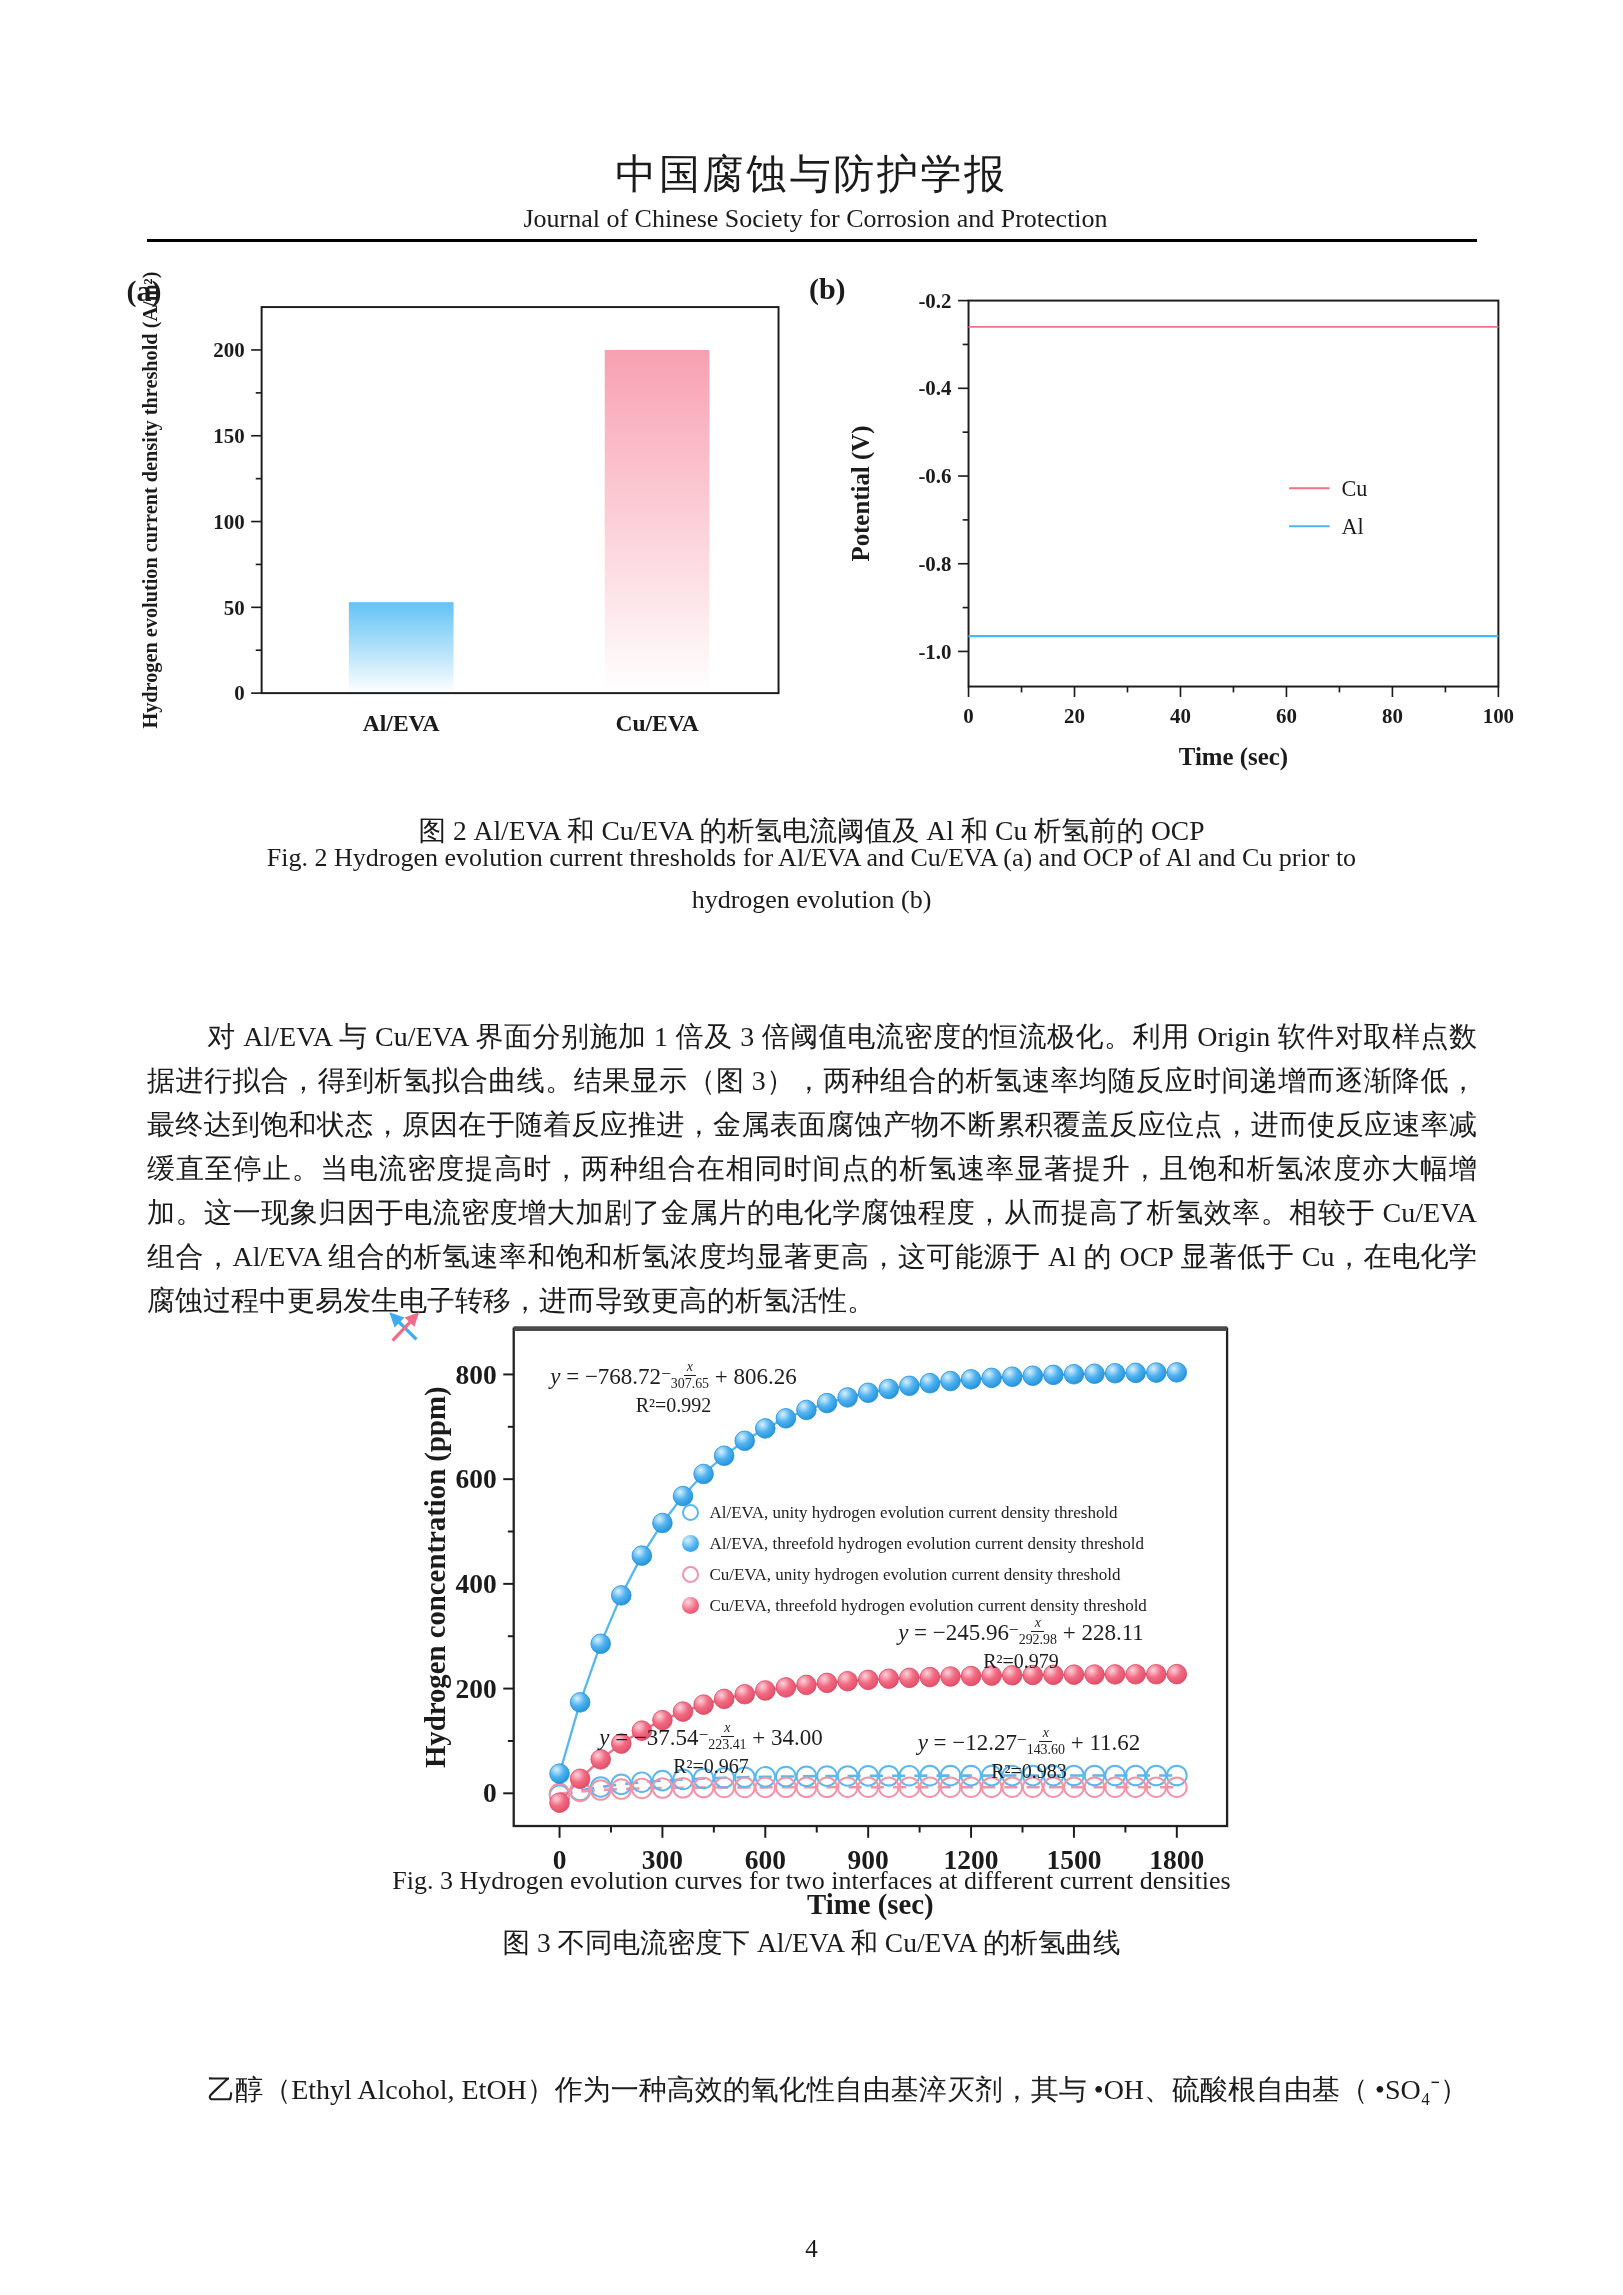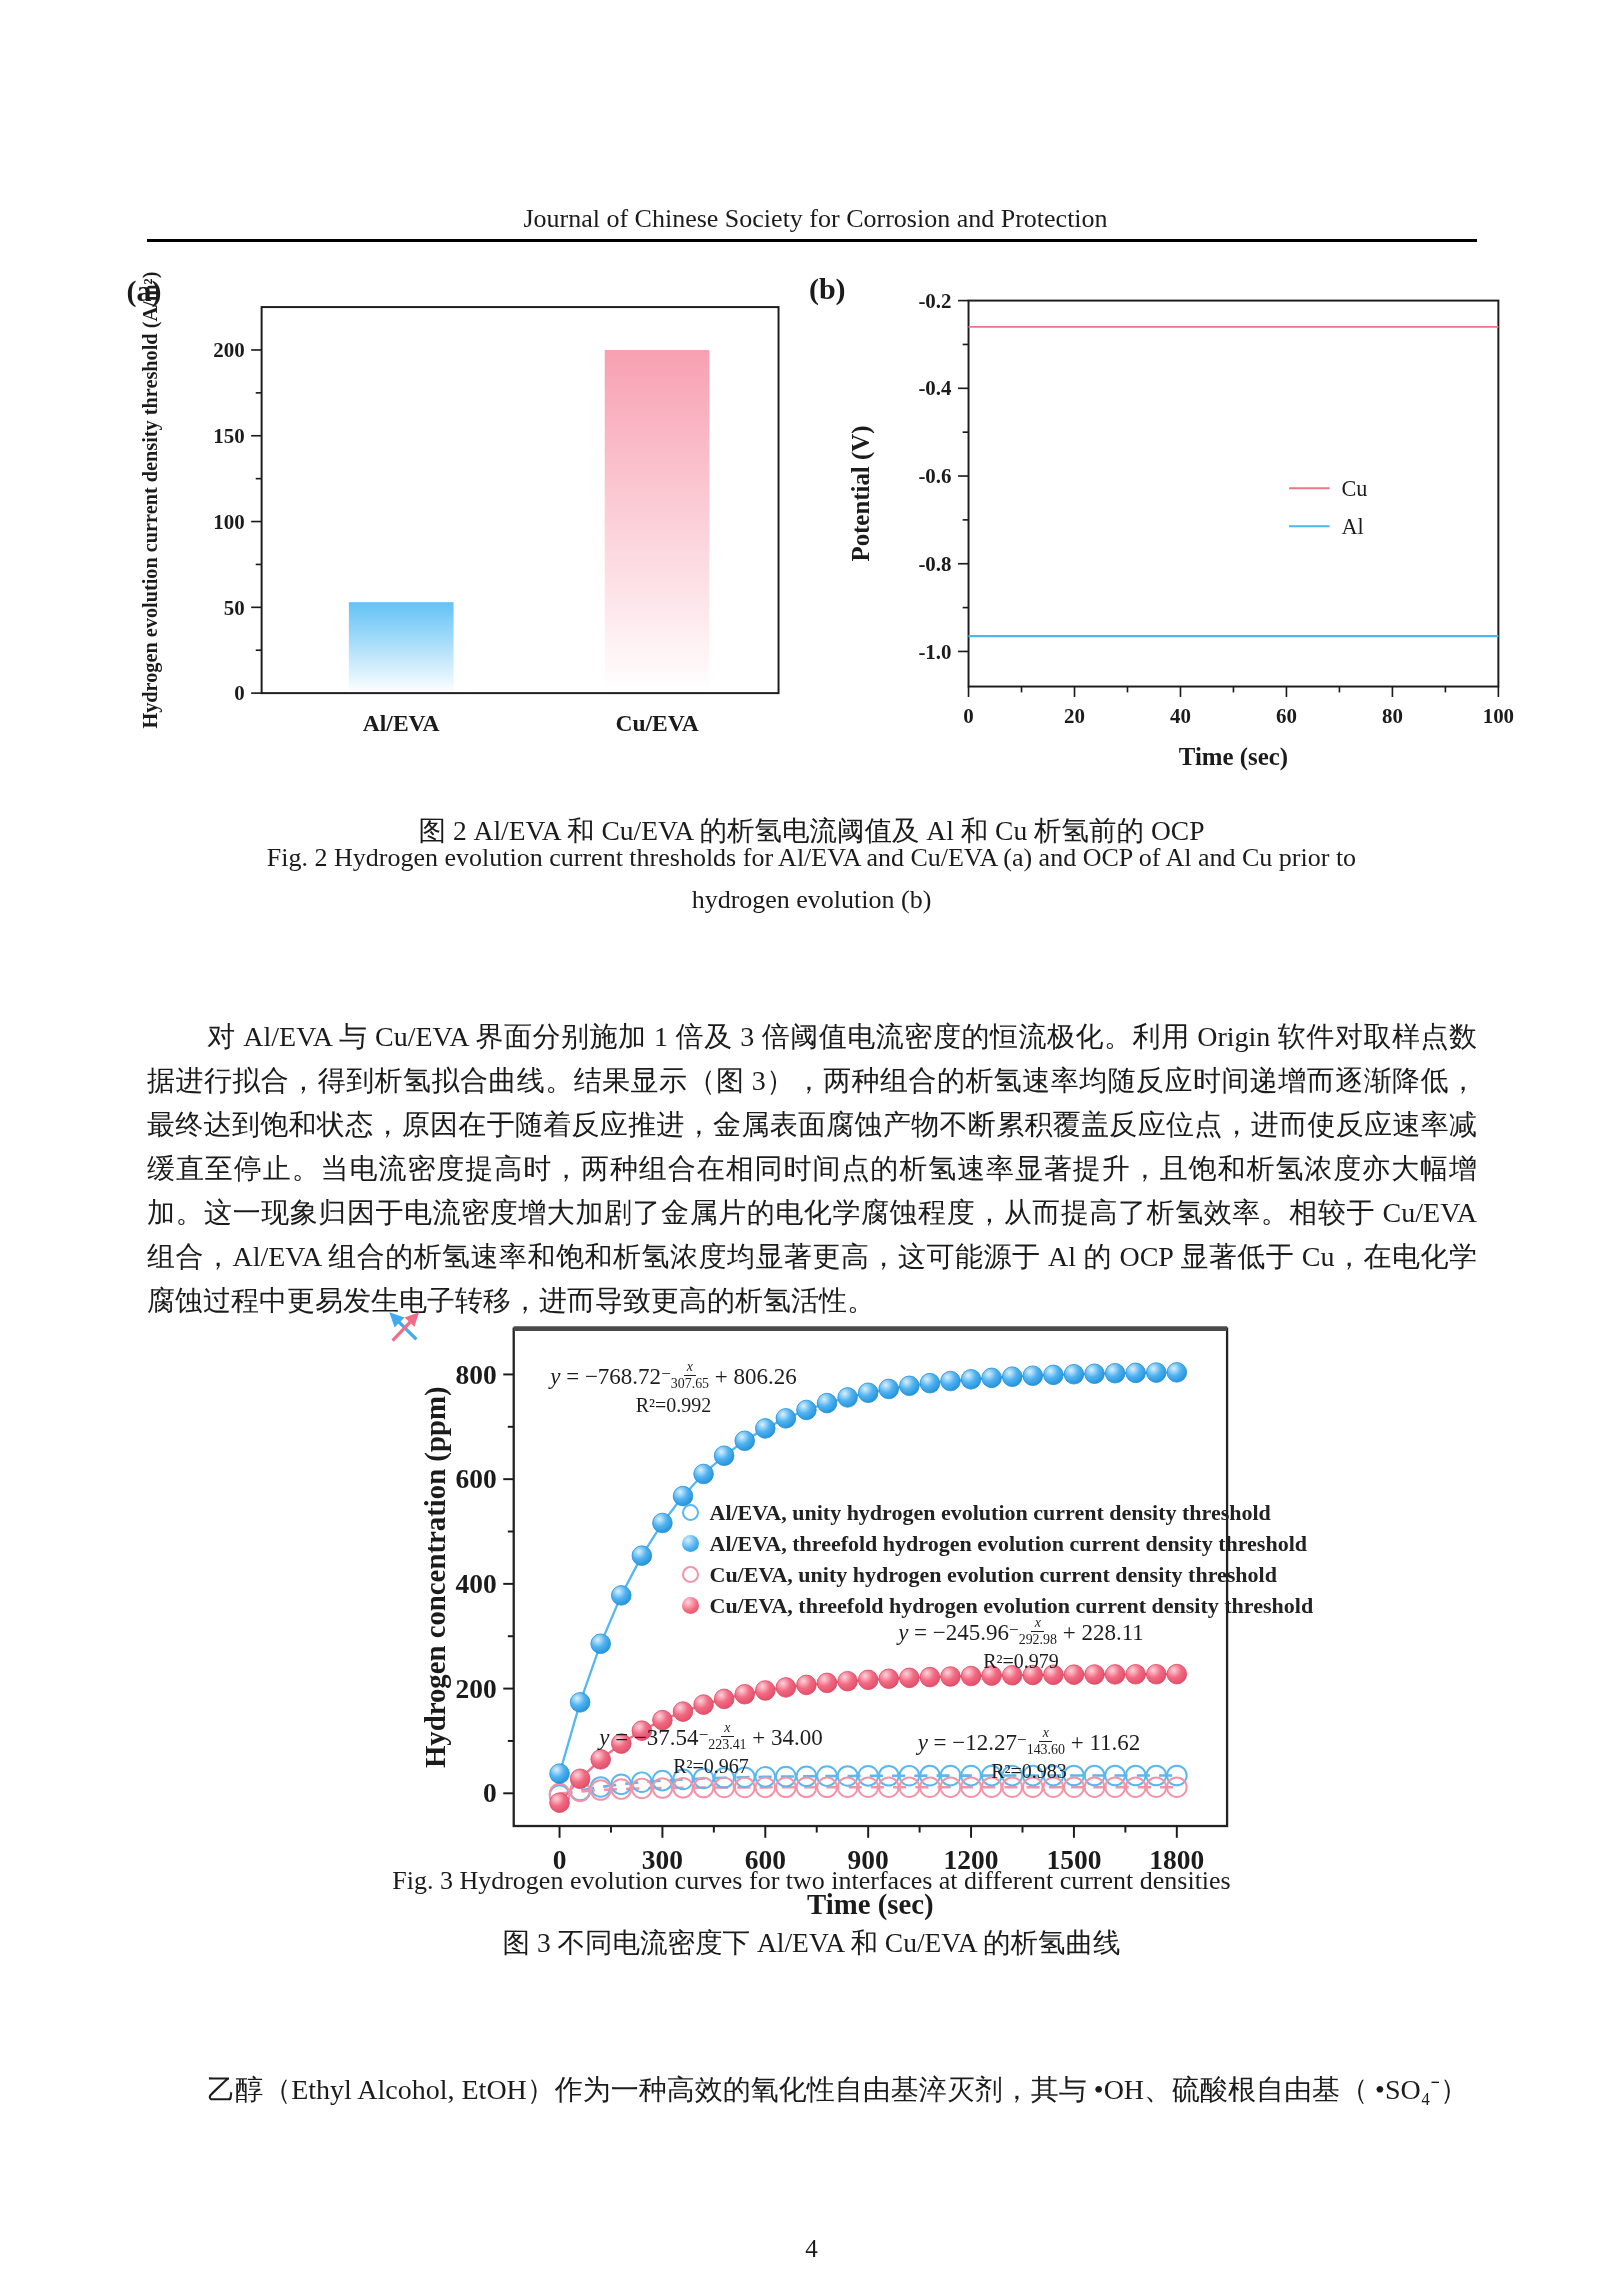--- a/index.html
+++ b/index.html
@@ -25,21 +25,21 @@
   .cap-en3{top:1866px;font-size:26px;}
   
   .par{left:147px;width:1330px;font-size:28px;line-height:44px;text-align:justify;text-indent:2.15em;}
   .par1{top:987px;}
   .par2{top:2040px;}
   
   .fig3{top:1309px;left:386px;width:851px;height:661px;}
   .fig3 svg{position:absolute;left:0;top:0;}
   .legend3{position:absolute;left:296px;top:188px;z-index:2;}
   .lrow{display:flex;align-items:center;height:31px;white-space:nowrap;}
-  .lrow span.ltext{font-size:22px;color:#222;font-weight:bold;}
+  .lrow span.ltext{font-size:17px;color:#222;}
   .mk{display:inline-block;width:17px;height:17px;border-radius:50%;margin-right:10.5px;flex:none;box-sizing:border-box;}
   .mk-open-blue{border:2px solid #5ab7ef;}
   .mk-fill-blue{background:radial-gradient(circle at 35% 30%, #d8effd, #48aff0 55%, #1f8fd8);}
   .mk-open-pink{border:2px solid #f493a8;}
   .mk-fill-pink{background:radial-gradient(circle at 35% 30%, #fdd6de, #f4677f 55%, #e1485f);}
   
   .eq{position:absolute;text-align:center;font-size:23px;color:#1d1d1d;z-index:2;pointer-events:none;}
   .eq .eq-line{white-space:nowrap;}
   .eq i{font-style:italic;}
   .eq-r2{font-size:20px;margin-top:2.6px;}
@@ -53,20 +53,21 @@
   .arr{position:absolute;z-index:2;}
   .arr-blue{left:407px;top:433px;}
   .arr-pink{left:556px;top:429px;}
   .pageno{top:2235px;left:0;width:100%;text-align:center;font-size:25px;}
 </style>
 </head>
 <body>
 
 <div class="page">
 
+  <div class="abs jtitle-zh">中国腐蚀与防护学报</div>
   <div class="abs jtitle-en">Journal of Chinese Society for Corrosion and Protection</div>
   <div class="abs hrule"></div>
 
   <section class="abs fig2">
     <div class="panelA">
       <span class="plabel">(a)</span>
       <svg id="chart-fig2a" width="694" height="530" viewBox="0 0 1060 810">
           <defs>
             <linearGradient id="bg0" x1="0" y1="0" x2="0" y2="1">
               <stop offset="0%" stop-color="#62c2f6"></stop>

